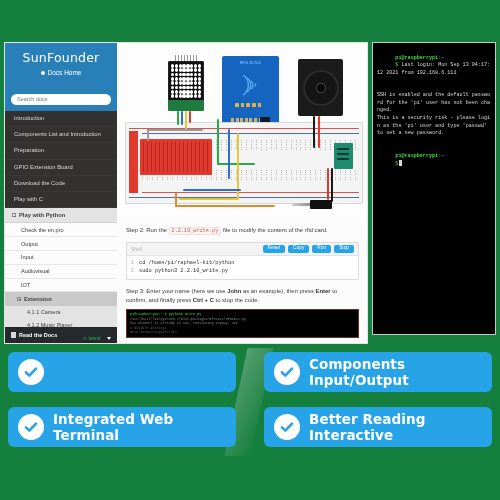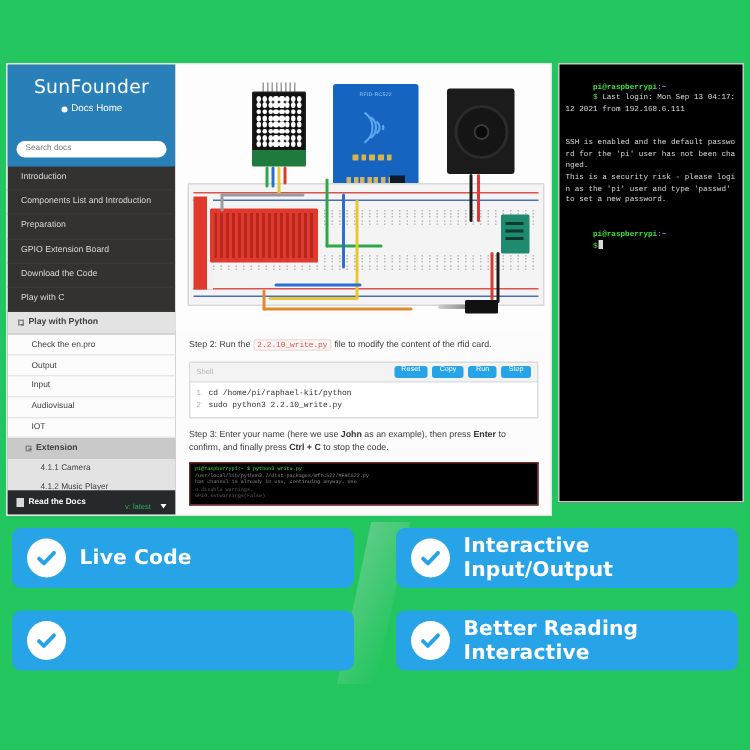--- a/index.html
+++ b/index.html
@@ -2,21 +2,21 @@
 <html><head>
 <meta charset="utf-8">
 <style>
   * { box-sizing: border-box; margin: 0; padding: 0; }
   html, body {
     width: 500px; height: 500px;
     background: #ffffff;
     font-family: "Liberation Sans", sans-serif;
     overflow: hidden;
   }
-  #page { position: relative; width: 500px; height: 500px; background: #22c55e; }
+  #page { position: relative; width: 500px; height: 500px; background: #15803d; }
 
   
   .docs-shot {
     position: absolute; left: 4px; top: 42px;
     width: 364px; height: 302px;
     background: #fcfcfc;
     border: 1px solid #e3e3e3;
     overflow: hidden;
     display: flex;
   }
@@ -1042,36 +1042,36 @@
   </div>
 
   <div class="watermark"></div>
   <div class="features">
     <div class="feat">
       <span class="feat-check">
         <svg width="16" height="16" viewBox="0 0 16 16">
             <path d="M3 8.4 L6.3 11.6 L13 4.6" fill="none" stroke="#27a3e8" stroke-width="2.6" stroke-linecap="round" stroke-linejoin="round"></path>
           </svg>
       </span>
-      <span class="feat-label">Live Code</span>
     </div>
     <div class="feat">
       <span class="feat-check">
         <svg width="16" height="16" viewBox="0 0 16 16">
             <path d="M3 8.4 L6.3 11.6 L13 4.6" fill="none" stroke="#27a3e8" stroke-width="2.6" stroke-linecap="round" stroke-linejoin="round"></path>
           </svg>
       </span>
-      <span class="feat-label">Interactive Input/Output</span>
+      <span class="feat-label">Components Input/Output</span>
     </div>
     <div class="feat">
       <span class="feat-check">
         <svg width="16" height="16" viewBox="0 0 16 16">
             <path d="M3 8.4 L6.3 11.6 L13 4.6" fill="none" stroke="#27a3e8" stroke-width="2.6" stroke-linecap="round" stroke-linejoin="round"></path>
           </svg>
       </span>
+      <span class="feat-label">Integrated Web Terminal</span>
     </div>
     <div class="feat">
       <span class="feat-check">
         <svg width="16" height="16" viewBox="0 0 16 16">
             <path d="M3 8.4 L6.3 11.6 L13 4.6" fill="none" stroke="#27a3e8" stroke-width="2.6" stroke-linecap="round" stroke-linejoin="round"></path>
           </svg>
       </span>
       <span class="feat-label">Better Reading Interactive</span>
     </div>
   </div>

